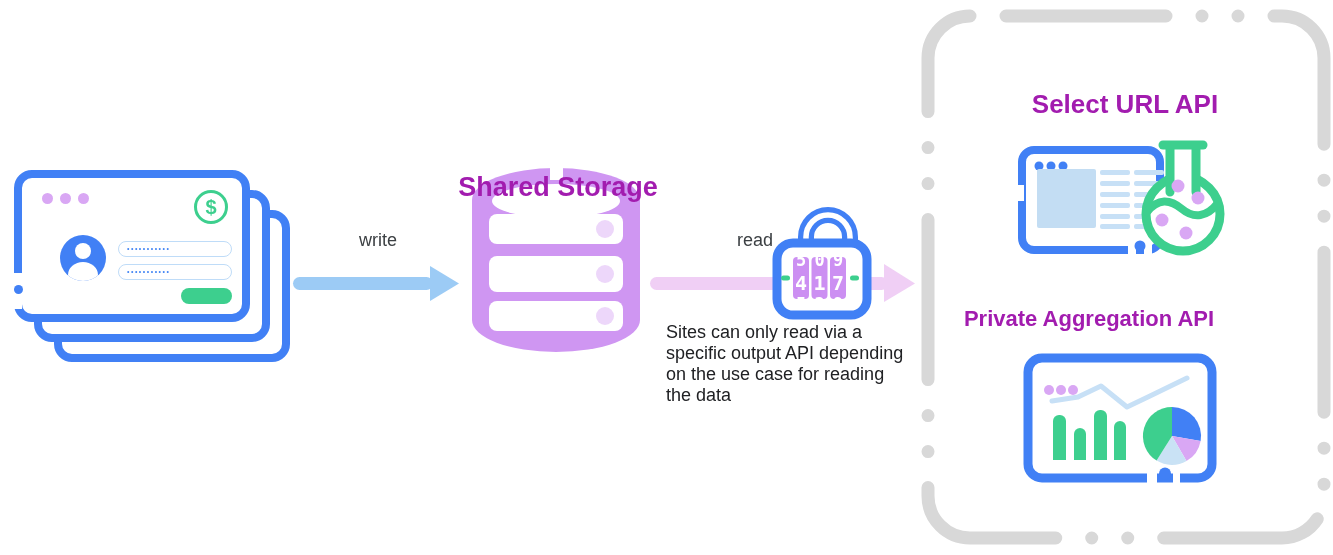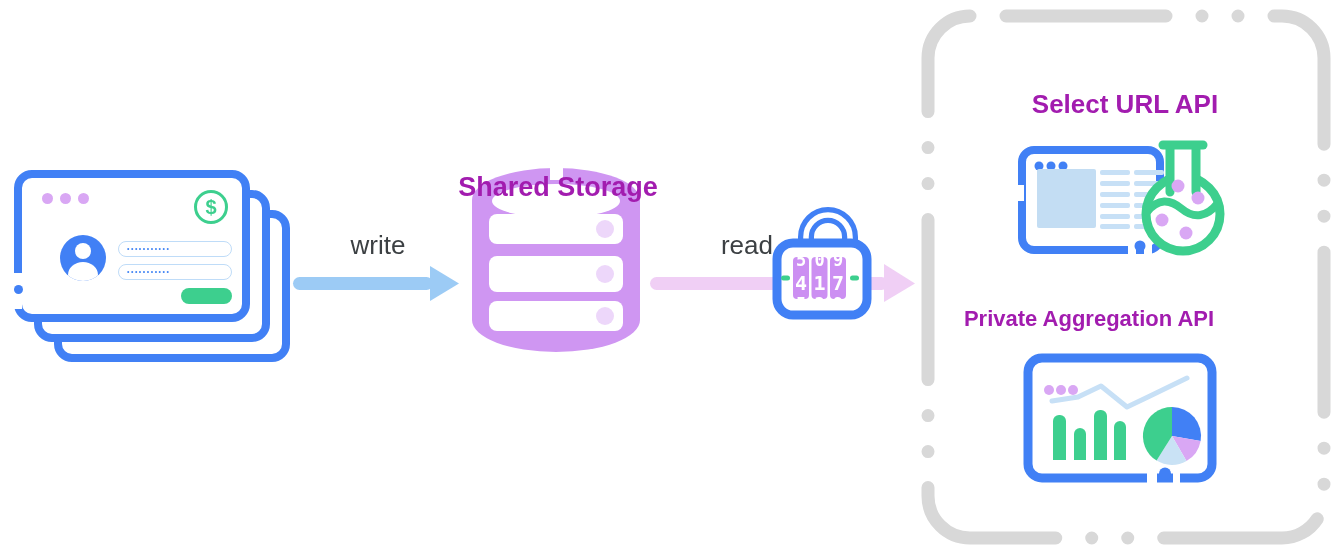--- a/index.html
+++ b/index.html
@@ -20,21 +20,21 @@
           background:#4180F5;overflow:hidden;}
   .avatar-head{position:absolute;left:15px;top:8px;width:16px;height:16px;border-radius:50%;background:#fff;}
   .avatar-body{position:absolute;left:8px;top:27px;width:30px;height:26px;border-radius:50%;background:#fff;}
   .pwfield{position:absolute;left:96px;width:114px;height:16px;border:1.5px solid #BFDCF8;
            border-radius:8px;box-sizing:border-box;background:#fff;
            font-size:7px;letter-spacing:1.5px;color:#4285F4;line-height:13px;padding-left:8px;overflow:hidden;}
   .greenbtn{position:absolute;left:159px;top:110px;width:51px;height:16px;border-radius:8px;background:#3DCF8E;}
   .border-gap{position:absolute;left:-8px;top:95px;width:8px;height:36px;background:#fff;}
   .border-dot{position:absolute;left:-8.5px;top:107px;width:9px;height:9px;border-radius:50%;background:#4180F5;}
   
-  .flow-label{position:absolute;font-size:26px;color:#3C4043;text-align:center;}
+  .flow-label{position:absolute;font-size:18px;color:#3C4043;text-align:center;}
   .note{position:absolute;font-size:18px;line-height:21px;color:#202124;}
   .h-title{position:absolute;font-weight:bold;color:#a21caf;text-align:center;}
 </style>
 </head>
 <body>
 
 <div class="stage">
 
   <svg class="abs" style="left:0;top:0;" width="1333" height="555" viewBox="0 0 1333 555">
 
@@ -178,17 +178,18 @@
       <div class="border-gap"></div>
       <div class="border-dot"></div>
     </div>
   </div>
 
   <div class="h-title" style="left:440px;top:128px;width:236px;font-size:27px;margin-top:44px;">Shared Storage</div>
 
   <div class="flow-label" style="left:328px;top:230px;width:100px;">write</div>
 
   <div class="flow-label" style="left:693px;top:230px;width:80px;text-align:right;">read</div>
+  <div class="note" style="left:666px;top:322px;width:238px;">Sites can only read via a specific output API depending on the use case for reading the data</div>
 
   <div class="h-title" style="left:1000px;top:89px;width:250px;font-size:26px;">Select URL API</div>
   <div class="h-title" style="left:914px;top:306px;width:350px;font-size:22px;">Private Aggregation API</div>
 
 </div>
 
 </body></html>

